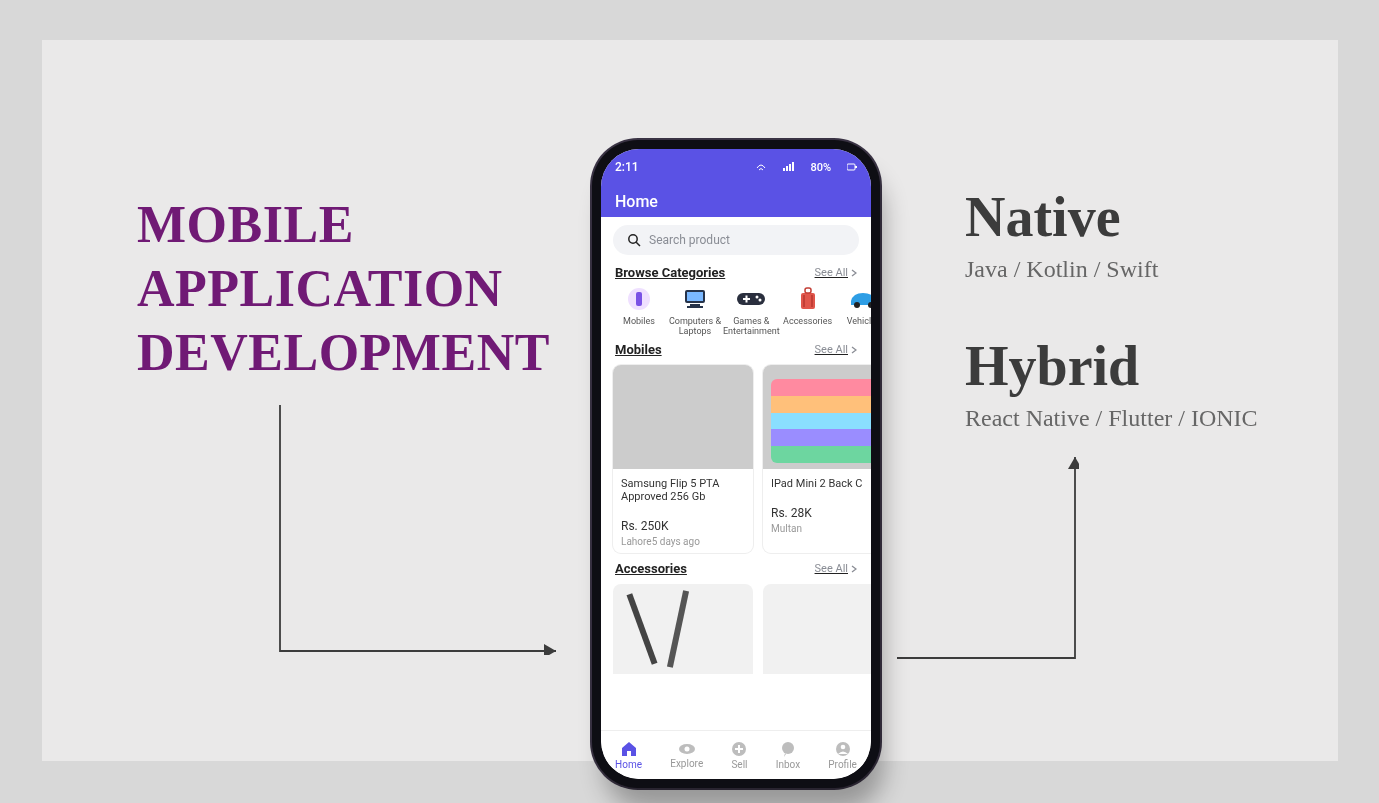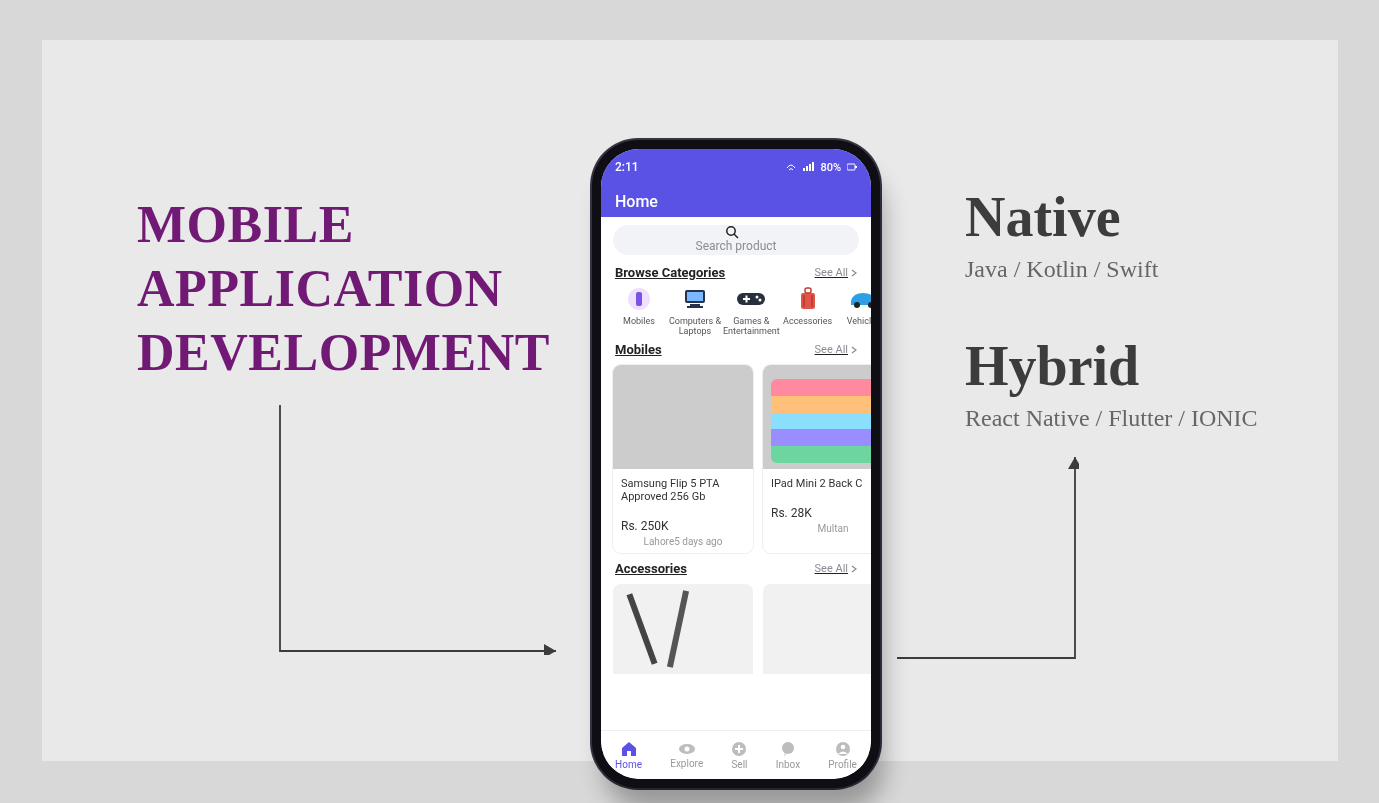--- a/index.html
+++ b/index.html
@@ -12,38 +12,38 @@
   .native-sub{position:absolute;left:923px;top:216px;font-family:"Comic Sans MS","Comic Sans",cursive;font-size:24px;color:#666;}
   .hybrid-h{position:absolute;left:923px;top:294px;font-family:"Comic Sans MS","Comic Sans",cursive;font-size:56px;color:#3c3c3c;font-weight:700;}
   .hybrid-sub{position:absolute;left:923px;top:365px;font-family:"Comic Sans MS","Comic Sans",cursive;font-size:24px;color:#666;}
   
   .arrow-left{position:absolute;left:236px;top:365px;width:290px;height:250px;}
   .arrow-right{position:absolute;left:855px;top:405px;width:182px;height:215px;}
   
   .phone{position:absolute;left:550px;top:100px;width:288px;height:648px;background:#0e0e14;border-radius:46px;box-shadow:8px 26px 24px -4px rgba(0,0,0,.30),0 0 0 2px #3a3344;}
   .phone-inner{position:absolute;left:9px;top:9px;right:9px;bottom:9px;background:#ffffff;border-radius:38px;overflow:hidden;}
   .statusbar{height:36px;background:#5a52e5;color:#fff;display:flex;align-items:center;justify-content:space-between;padding:0 14px;font-size:12px;font-weight:500;}
-  .statusbar .right{font-size:11px;display:flex;align-items:center;gap:6px;}
+  .statusbar .right{font-size:11px;display:flex;align-items:center;gap:16px;}
   .notch{position:absolute;left:50%;transform:translateX(-50%);top:13px;width:78px;height:24px;background:#000;border-radius:14px;}
   .notch::after{content:"";position:absolute;right:9px;top:7px;width:8px;height:8px;border-radius:50%;background:#1b2338;box-shadow:inset 0 0 0 1px #2d3a52;}
   .appbar{height:32px;background:#5a52e5;color:#fff;display:flex;align-items:center;padding-left:14px;font-size:16px;font-weight:500;}
   .search-wrap{padding:8px 12px 6px;}
-  .search{background:#f2f3f6;border-radius:20px;height:30px;display:flex;align-items:center;padding:0 14px;color:#8a8d95;font-size:12px;flex-direction:column;}
+  .search{background:#f2f3f6;border-radius:20px;height:30px;display:flex;align-items:center;padding:0 14px;color:#8a8d95;font-size:12px;}
   .search svg{margin-right:8px;}
   .sec-head{display:flex;justify-content:space-between;align-items:center;padding:4px 14px 2px;font-size:13px;color:#222;font-weight:700;text-decoration:underline;}
   .seeall{font-size:11px;color:#8a8d95;font-weight:400;display:flex;align-items:center;gap:3px;}
   .cats{display:flex;padding:4px 10px 2px;overflow:hidden;}
   .cat{flex:0 0 56px;text-align:center;font-size:9px;color:#555;line-height:10px;}
   .cat .ico{width:32px;height:26px;margin:0 auto 4px;border-radius:4px;display:flex;align-items:center;justify-content:center;}
   .prods{display:flex;gap:10px;padding:6px 12px 4px;overflow:hidden;}
   .card{flex:0 0 140px;background:#fff;border-radius:8px;overflow:hidden;box-shadow:0 0 0 1px #eee;}
   .card .img{height:104px;background:#ccc;}
   .card .body{padding:8px 8px 6px;font-size:11px;color:#333;}
   .card .price{font-weight:400;font-size:12px;margin-top:16px;}
-  .card .meta{display:flex;justify-content:center;font-size:10px;color:#999;margin-top:3px;}
+  .card .meta{display:flex;justify-content:flex-start;font-size:10px;color:#999;margin-top:3px;}
   .acc{display:flex;gap:10px;padding:6px 12px 0;overflow:hidden;}
   .acc .img{flex:0 0 140px;height:90px;background:#f1f1f1;border-radius:8px 8px 0 0;}
   .bottomnav{position:absolute;left:0;right:0;bottom:0;height:48px;background:#fff;border-top:1px solid #eee;display:flex;justify-content:space-around;align-items:center;border-radius:0 0 38px 38px;}
   .navitem{display:flex;flex-direction:column;align-items:center;font-size:10px;color:#999;}
   .navitem.active{color:#5a52e5;}
   .navitem svg{margin-bottom:2px;}
   
   .img-samsung{background:linear-gradient(135deg,#6b5b4a 0%,#4a3d30 40%,#c9b799 60%,#8e7a5e 100%);}
   .img-ipad{background:linear-gradient(180deg,#e97a7a 0,#e97a7a 12%,#fff 12%,#fff 22%);position:relative;}
   .img-ipad::after{content:"";position:absolute;left:8px;top:14px;width:120px;height:84px;border-radius:6px;background:

